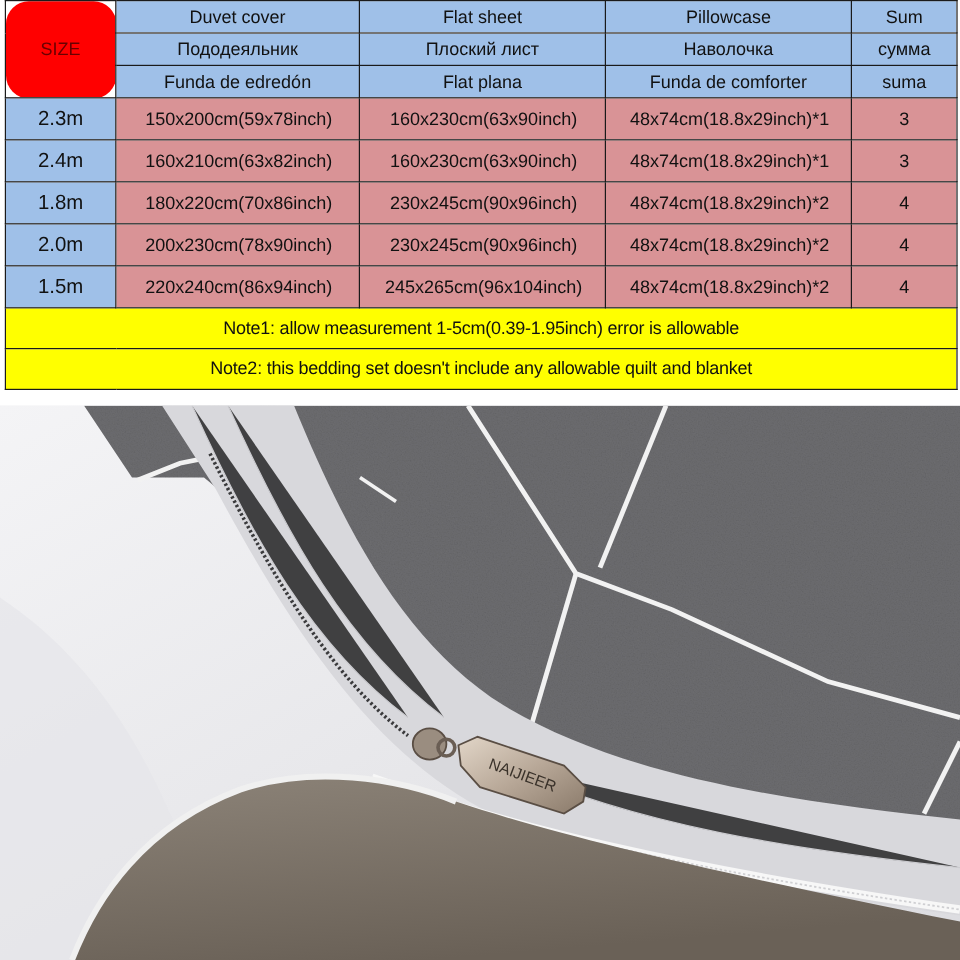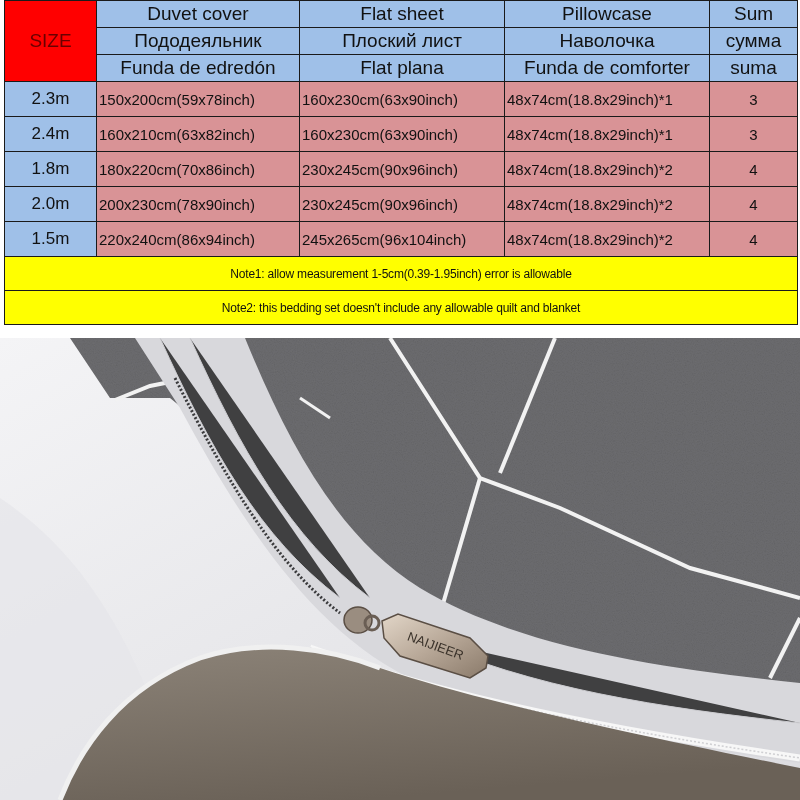--- a/index.html
+++ b/index.html
@@ -1,25 +1,25 @@
 <!DOCTYPE html>
 <html><head>
 <meta charset="utf-8">
 <style>
   html, body { margin: 0; padding: 0; }
   body { width: 800px; height: 800px; background: #ffffff; position: relative; overflow: hidden; font-family: "Liberation Sans", sans-serif; }
   .size-table { position: absolute; left: 4px; top: 0; width: 793px; border-collapse: collapse; table-layout: fixed; }
   .size-table td { border: 1.5px solid #1a1a1a; padding: 0; text-align: center; color: #111; white-space: nowrap; overflow: hidden; }
-  .hdr td { height: 26px; background: #9fc0e8; font-size: 19px; margin-top: 12px; }
-  .size-cell { background: #ff0000 !important; color: #6a0000 !important; font-size: 22px; }
+  .hdr td { height: 26px; background: #9fc0e8; font-size: 15px; margin-top: 12px; }
+  .size-cell { background: #ff0000 !important; color: #6a0000 !important; font-size: 22px; border-radius: 19px; }
   .data td { height: 34px; font-size: 15px; background: #d99396; }
   .data td.size-label { background: #9fc0e8; font-size: 17px; }
-  .data td.left { text-align: left; padding-left: 2px; }
+  .data td.left { text-align: center; padding-left: 2px; }
   .data td.sum { background: #d99396; }
-  .note td { height: 33px; background: #ffff00; font-size: 12px; letter-spacing: -0.2px; }
+  .note td { height: 33px; background: #ffff00; font-size: 15px; letter-spacing: -0.2px; }
 
   .photo { position: absolute; left: 0; top: 338px; width: 800px; height: 462px; overflow: hidden; background: #eeeef0; }
 </style>
 </head>
 <body>
 
 <table class="size-table">
   <colgroup>
     <col style="width:92px">
       <col style="width:203px">

